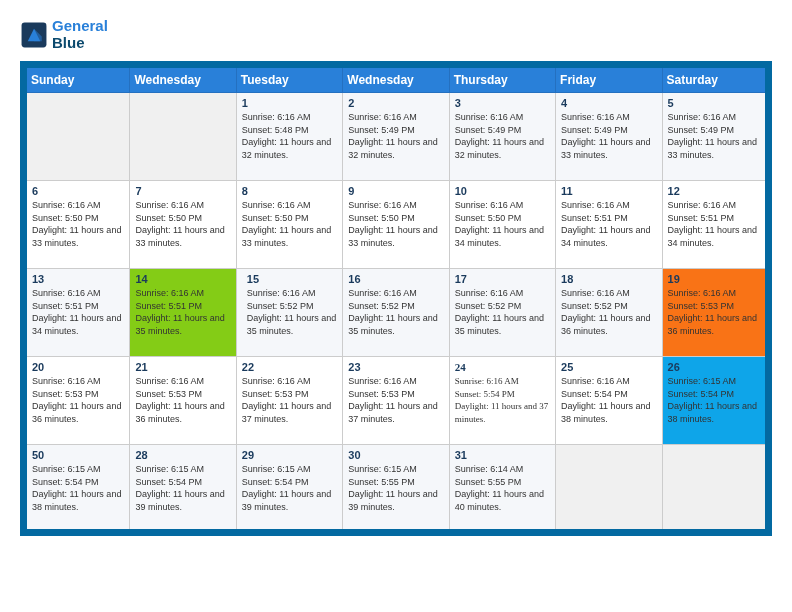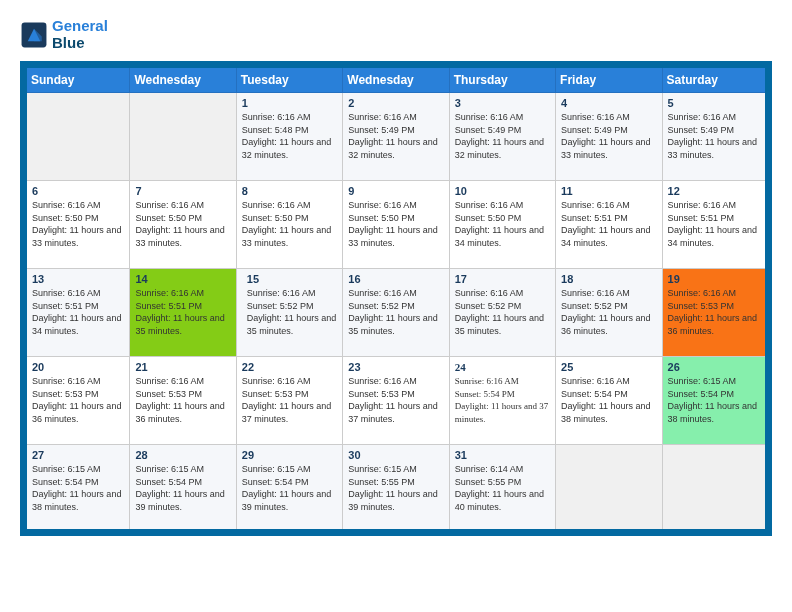--- a/index.html
+++ b/index.html
@@ -294,30 +294,30 @@
             <div class="cell-text" style="white-space: pre-line;">Sunrise: 6:16 AM
 Sunset: 5:54 PM
 Daylight: 11 hours and 37 minutes.</div>
           </td>
           <td style="background: rgb(255, 255, 255);">
             <span class="day-num">25</span>
             <div class="cell-text" style="white-space: pre-line;">Sunrise: 6:16 AM
 Sunset: 5:54 PM
 Daylight: 11 hours and 38 minutes.</div>
           </td>
-          <td style="background: #86efac;">
+          <td style="background: #0ea5e9;">
             <span class="day-num">26</span>
             <div class="cell-text" style="white-space: pre-line;">Sunrise: 6:15 AM
 Sunset: 5:54 PM
 Daylight: 11 hours and 38 minutes.</div>
           </td>
         </tr>
         <tr>
           <td style="background: rgb(245, 247, 250);">
-            <span class="day-num">27</span>
+            <span class="day-num">50</span>
             <div class="cell-text" style="white-space: pre-line;">Sunrise: 6:15 AM
 Sunset: 5:54 PM
 Daylight: 11 hours and 38 minutes.</div>
           </td>
           <td style="background: rgb(245, 247, 250);">
             <span class="day-num">28</span>
             <div class="cell-text" style="white-space: pre-line;">Sunrise: 6:15 AM
 Sunset: 5:54 PM
 Daylight: 11 hours and 39 minutes.</div>
           </td>

